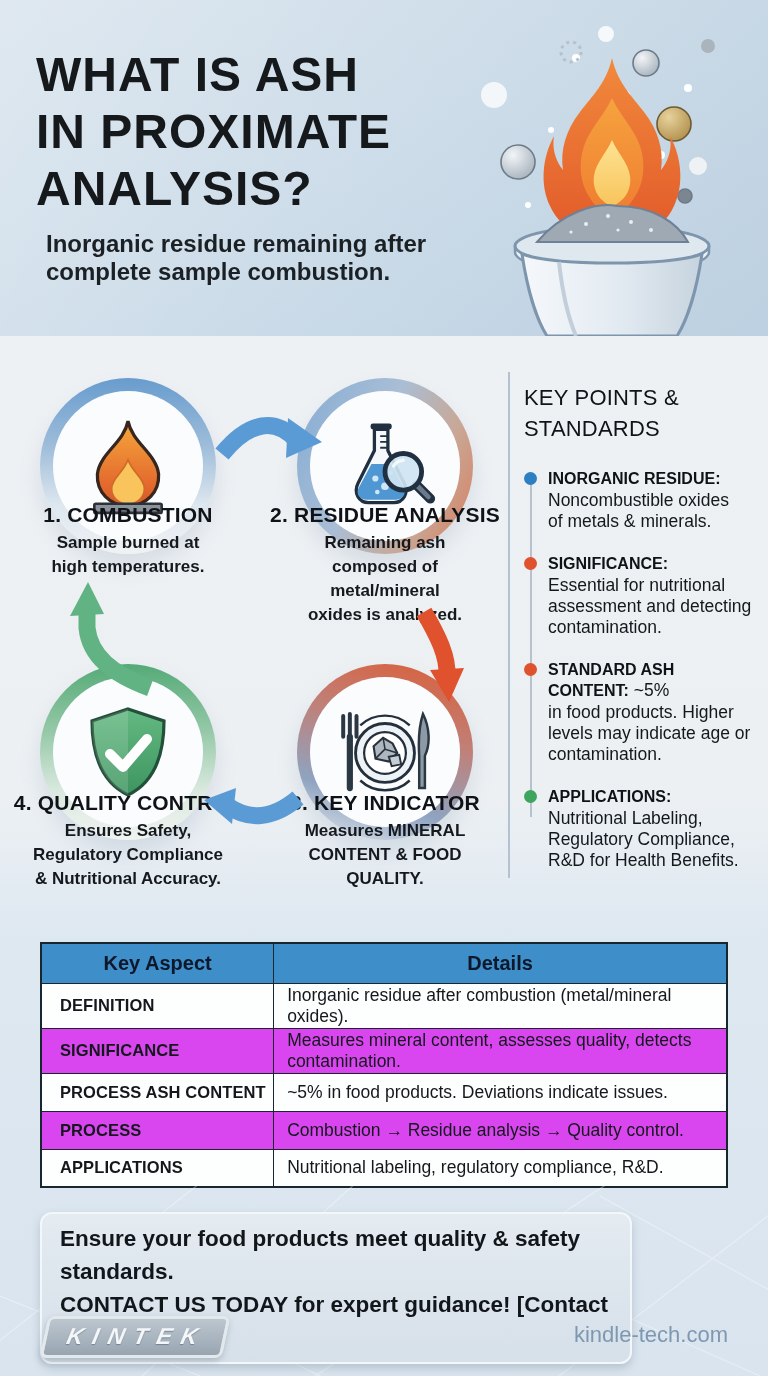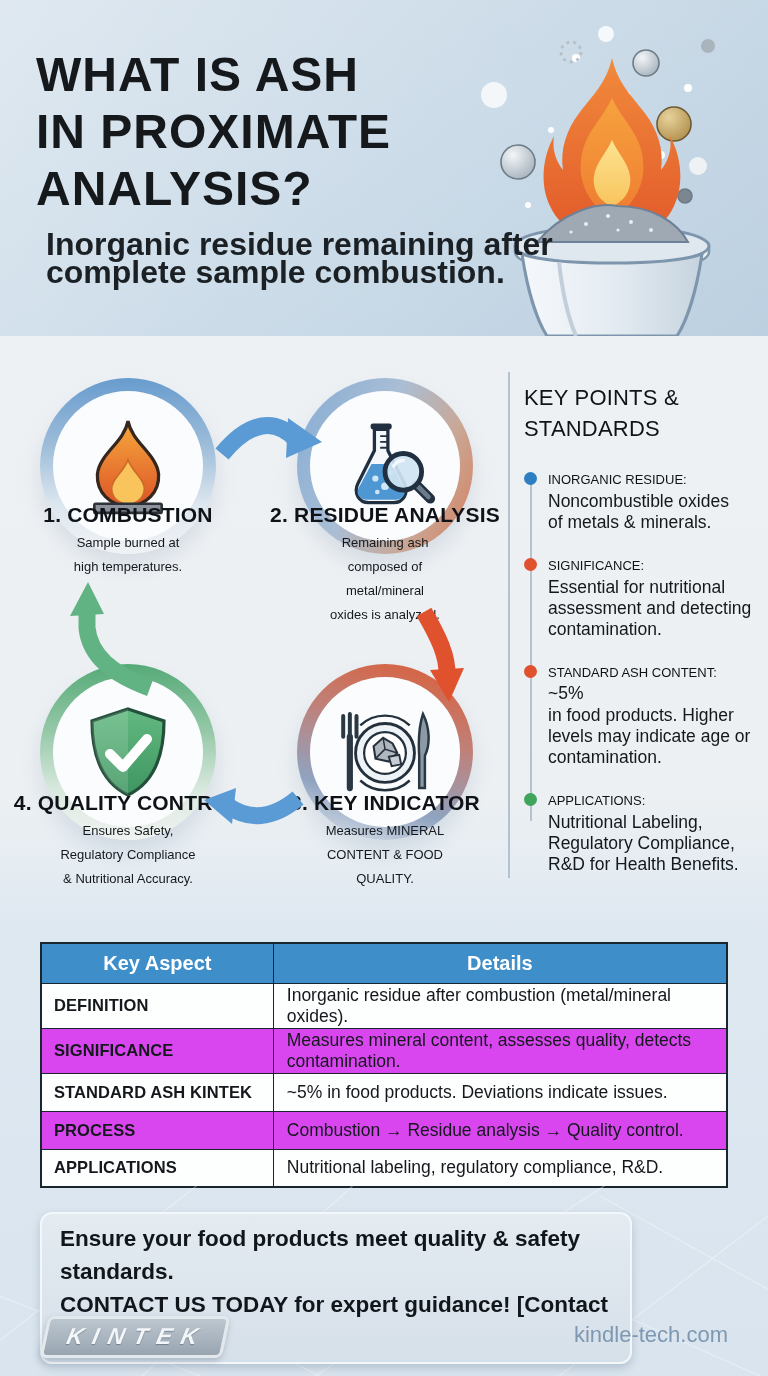--- a/index.html
+++ b/index.html
@@ -11,64 +11,64 @@
   }
   .pre{white-space:pre-line;}
 
   
   .header{position:absolute;left:0;top:0;width:768px;height:336px;
     background:linear-gradient(160deg,#d6e2ec 0%,#cfdeea 45%,#c5d7e6 100%);}
   .header-sheen{position:absolute;left:0;top:0;width:768px;height:336px;
     background:linear-gradient(115deg,rgba(255,255,255,.22) 0%,rgba(255,255,255,0) 42%,rgba(164,188,209,.25) 100%);}
   .title{position:absolute;left:36px;top:46px;font-size:48px;line-height:57px;font-weight:800;
     letter-spacing:1px;color:#16191c;}
-  .subtitle{position:absolute;left:46px;top:230px;font-size:32px;line-height:28px;font-weight:600;color:#1b2025;}
+  .subtitle{position:absolute;left:46px;top:230px;font-size:24px;line-height:28px;font-weight:600;color:#1b2025;}
   .crucible{position:absolute;right:0;top:0;}
 
   
   .ring{position:absolute;width:176px;height:176px;border-radius:50%;
     box-shadow:0 12px 20px rgba(110,135,160,.18);}
   .ring-inner{position:absolute;inset:13px;border-radius:50%;background:#fbfcfe;
     display:flex;align-items:center;justify-content:center;}
   .r1{left:40px;top:378px;background:linear-gradient(180deg,#689cce 0%,#9dbcd9 38%,#dde7ef 72%,#f0f2f5 100%);}
   .r2{left:297px;top:378px;background:linear-gradient(115deg,#84acd4 0%,#aabed5 42%,#c9a795 72%,#d77c5c 100%);}
   .r3{left:297px;top:664px;background:linear-gradient(197deg,#d9603c 4%,#c08078 38%,#8fa3c0 72%,#e2e8ef 100%);}
   .r4{left:40px;top:664px;background:linear-gradient(180deg,#55aa77 0%,#95c8a7 38%,#daе9df 72%,#f0f3f1 100%);}
   .r4{background:linear-gradient(180deg,#55aa77 0%,#95c8a7 38%,#dae9df 72%,#f0f3f1 100%);}
   .step-label{position:absolute;text-align:center;}
   .step-title{font-size:21px;line-height:26px;font-weight:800;color:#0f1317;letter-spacing:.2px;}
-  .step-desc{font-size:13px;line-height:24px;font-weight:400;color:#15191d;margin-top:3px;}
+  .step-desc{font-size:17px;line-height:24px;font-weight:700;color:#15191d;margin-top:3px;}
   .l1{left:8px;top:502px;width:240px;}
   .l2{left:265px;top:502px;width:240px;}
   .l3{left:265px;top:790px;width:240px;}
   .l4{left:2px;top:790px;width:252px;}
   .arrows{position:absolute;left:0;top:336px;pointer-events:none;}
   .vdivider{position:absolute;left:508px;top:372px;width:2px;height:506px;background:#b2c2d1;}
 
   
   .sidebar{position:absolute;left:524px;top:382px;width:230px;}
   .kp-heading{font-size:22px;line-height:31px;font-weight:400;color:#101418;margin-bottom:24px;letter-spacing:.2px;}
   .kp-wrap{position:relative;}
   .kp-line{position:absolute;left:6px;top:8px;bottom:54px;width:2px;background:#b6c3cf;}
   .kp-item{position:relative;display:flex;gap:11px;margin-bottom:21px;}
   .kp-dot{flex:0 0 13px;width:13px;height:13px;border-radius:50%;margin-top:4px;position:relative;z-index:1;}
   .dot-blue{background:#2e7fc2;}
   .dot-red{background:#e0512e;}
   .dot-green{background:#3fa45c;}
-  .kp-label{font-size:13px;line-height:21px;font-weight:400;color:#0f1317;}
+  .kp-label{font-size:16px;line-height:21px;font-weight:700;color:#0f1317;}
   .kp-suffix{font-size:17.5px;font-weight:500;}
   .kp-body{font-size:17.5px;line-height:21px;font-weight:500;color:#14181c;margin-top:1px;}
 
   
   table.aspects{position:absolute;left:40px;top:942px;width:688px;border-collapse:collapse;
     border:2px solid #18262f;background:#fdfefe;}
-  table.aspects th{height:40px;font-size:20px;font-weight:700;color:#ffffff;text-align:center;
+  table.aspects th{height:40px;font-size:20px;font-weight:700;color:#0f172a;text-align:center;
     border:1.6px solid #18262f;}
   table.aspects td{height:38px;border:1.6px solid #18262f;vertical-align:middle;}
-  td.aspect{width:240px;font-size:16.5px;font-weight:800;padding-left:12px;letter-spacing:.1px;}
+  td.aspect{width:240px;font-size:16.5px;font-weight:800;padding-left:18px;letter-spacing:.1px;}
   td.details{width:480px;font-size:17.5px;font-weight:500;padding-left:13px;}
   tr.alt{background:#d946ef;}
 
   
   .cta{position:absolute;left:40px;top:1212px;width:592px;min-height:76px;border-radius:12px;
     background:linear-gradient(180deg,#e4ebf1 0%,#d6e0e9 100%);
     border:2px solid #f3f7fa;box-shadow:0 4px 8px rgba(70,95,120,.25);
     display:flex;align-items:center;justify-content:center;text-align:left;
     font-size:22.5px;line-height:33px;font-weight:800;color:#11161a;padding:8px 18px;}
 
@@ -336,21 +336,21 @@
     <tbody>
       <tr>
         <td class="aspect">DEFINITION</td>
         <td class="details">Inorganic residue after combustion (metal/mineral oxides).</td>
       </tr>
       <tr class="alt">
         <td class="aspect">SIGNIFICANCE</td>
         <td class="details">Measures mineral content, assesses quality, detects contamination.</td>
       </tr>
       <tr>
-        <td class="aspect">STANDARD ASH KINTEK</td>
+        <td class="aspect">PROCESS ASH CONTENT</td>
         <td class="details">~5% in food products. Deviations indicate issues.</td>
       </tr>
       <tr class="alt">
         <td class="aspect">PROCESS</td>
         <td class="details">Combustion → Residue analysis → Quality control.</td>
       </tr>
       <tr>
         <td class="aspect">APPLICATIONS</td>
         <td class="details">Nutritional labeling, regulatory compliance, R&amp;D.</td>
       </tr>

